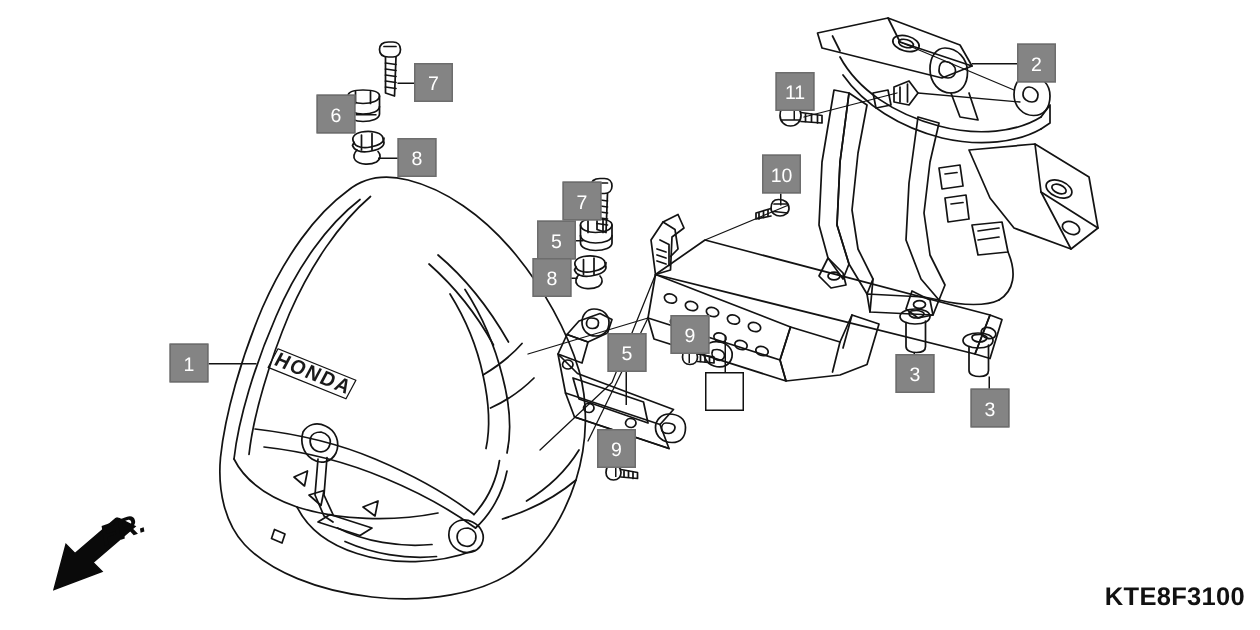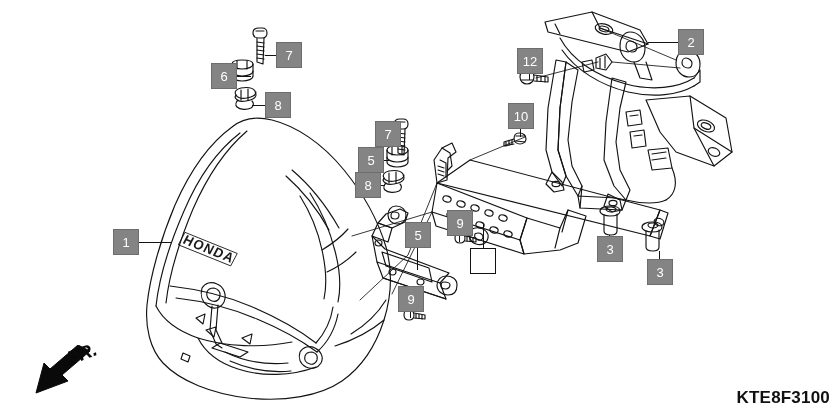--- a/index.html
+++ b/index.html
@@ -383,21 +383,21 @@
   <div class="callout" style="left:211px;top:63px;">6</div>
   <div class="callout" style="left:265px;top:92px;">8</div>
   <div class="callout" style="left:375px;top:121px;">7</div>
   <div class="callout" style="left:358px;top:147px;">5</div>
   <div class="callout" style="left:355px;top:172px;">8</div>
   <div class="callout" style="left:405px;top:222px;">5</div>
   <div class="callout" style="left:447px;top:210px;">9</div>
   <div class="callout" style="left:398px;top:286px;">9</div>
   <div class="callout blank" style="left:470px;top:248px;"></div>
   <div class="callout" style="left:508px;top:103px;">10</div>
-  <div class="callout" style="left:517px;top:48px;">12</div>
+  <div class="callout" style="left:517px;top:48px;">11</div>
   <div class="callout" style="left:678px;top:29px;">2</div>
   <div class="callout" style="left:597px;top:236px;">3</div>
   <div class="callout" style="left:647px;top:259px;">3</div>
 
   <div id="fr">
     <svg width="110" height="58" viewBox="0 0 110 58">
       <path d="M68 6 L40 30 L46 36 L14 48 L22 18 L28 24 L56 0 Z" fill="#0a0a0a" stroke="#0a0a0a" stroke-width="1"></path>
     </svg>
     <span class="frtxt">FR.</span>
   </div>

